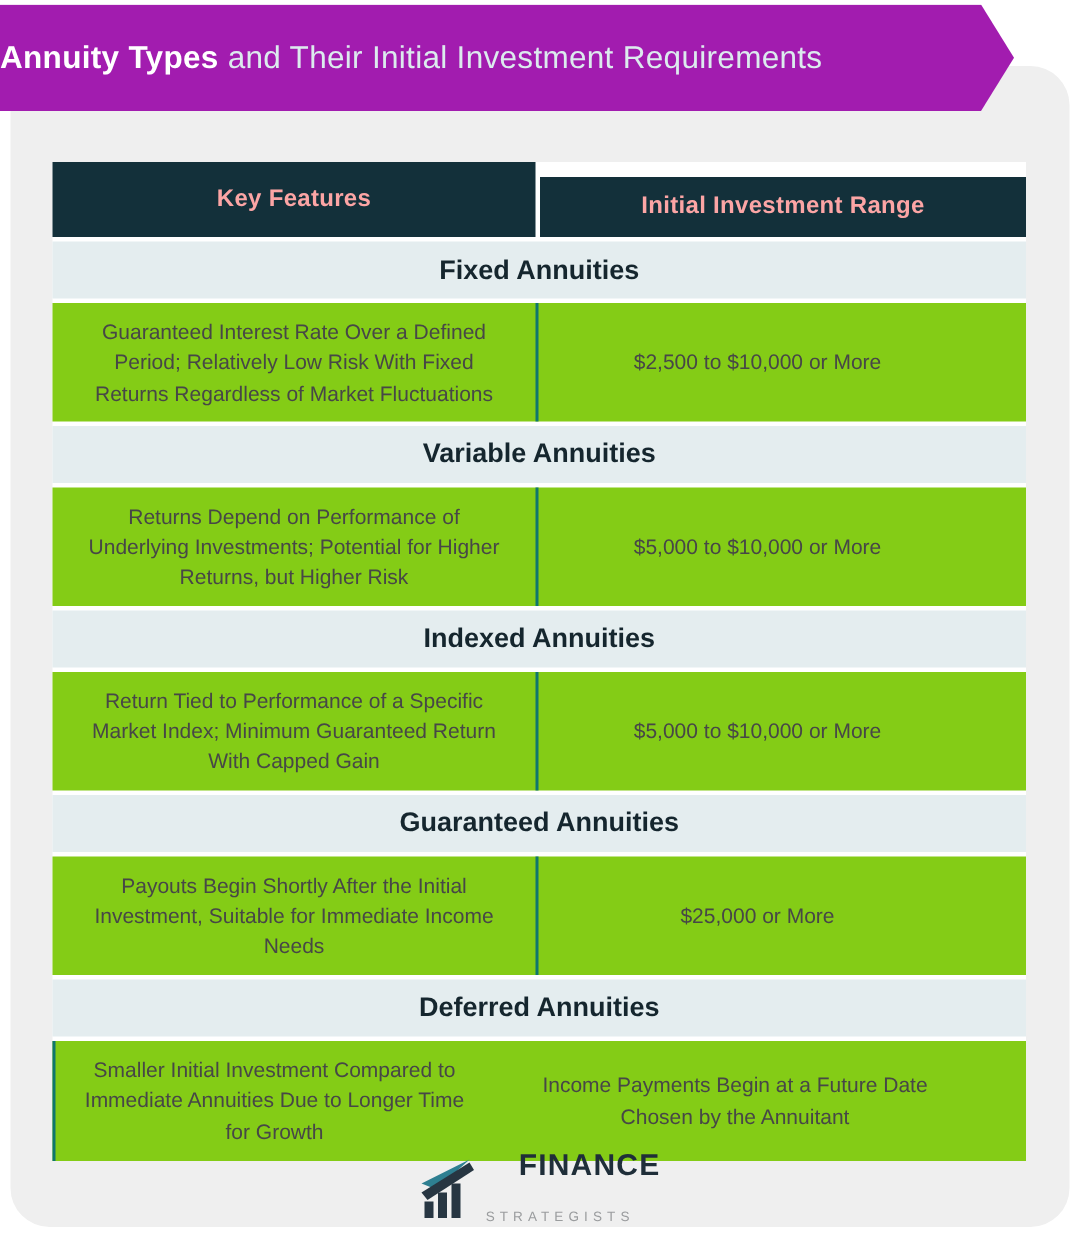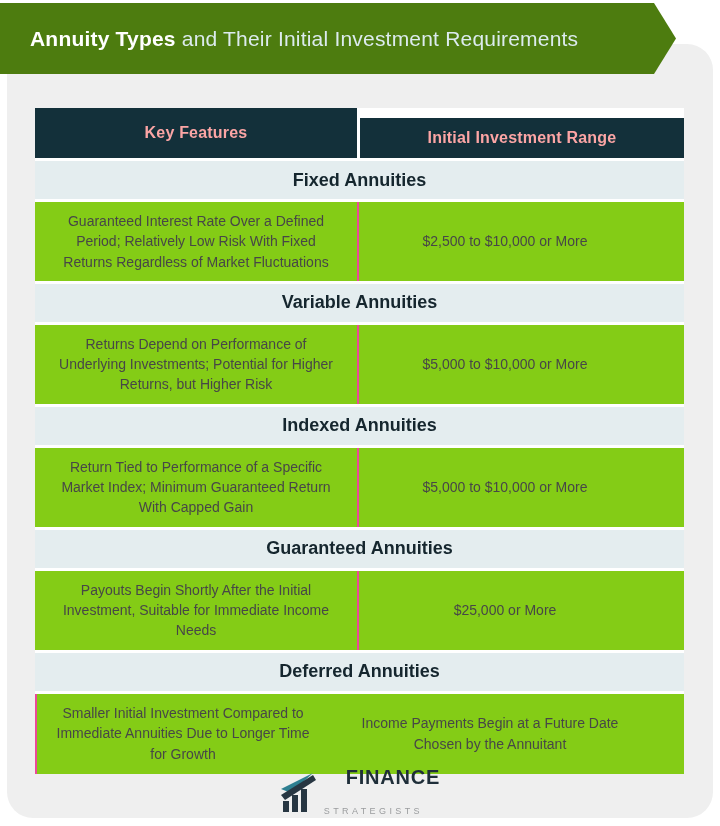--- a/index.html
+++ b/index.html
@@ -18,25 +18,24 @@
     width: 706px; height: 774px;
     background: #efefef;
     border-radius: 26px;
   }
 
   
   .banner {
     position: absolute;
     left: 0; top: 3px;
     width: 676px; height: 71px;
-    background: #4d7c0f;
+    background: #a21caf;
     clip-path: polygon(0 0, 654px 0, 676px 50%, 654px 100%, 0 100%);
     display: flex;
     align-items: center;
-    padding-left: 30px;
   }
   .banner-text {
     font-size: 21px;
     color: #dcebee;
     letter-spacing: 0.2px;
     white-space: pre;
   }
   .banner-text .bold {
     font-weight: bold;
     color: #ffffff;
@@ -87,21 +86,21 @@
     display: flex;
     align-items: center;
     justify-content: center;
     text-align: center;
     font-size: 14px;
     color: #474747;
     line-height: 1.45;
     padding: 9px 16px;
   }
   .cell.left  { width: 322px; }
-  .cell.right { width: 294px; border-left: 2px solid #ec4899; }
+  .cell.right { width: 294px; border-left: 2px solid #0f766e; }
 
   
   .logo {
     position: absolute;
     left: 0; top: 767px;
     width: 720px;
     display: flex;
     align-items: center;
     justify-content: center;
     gap: 8px;

